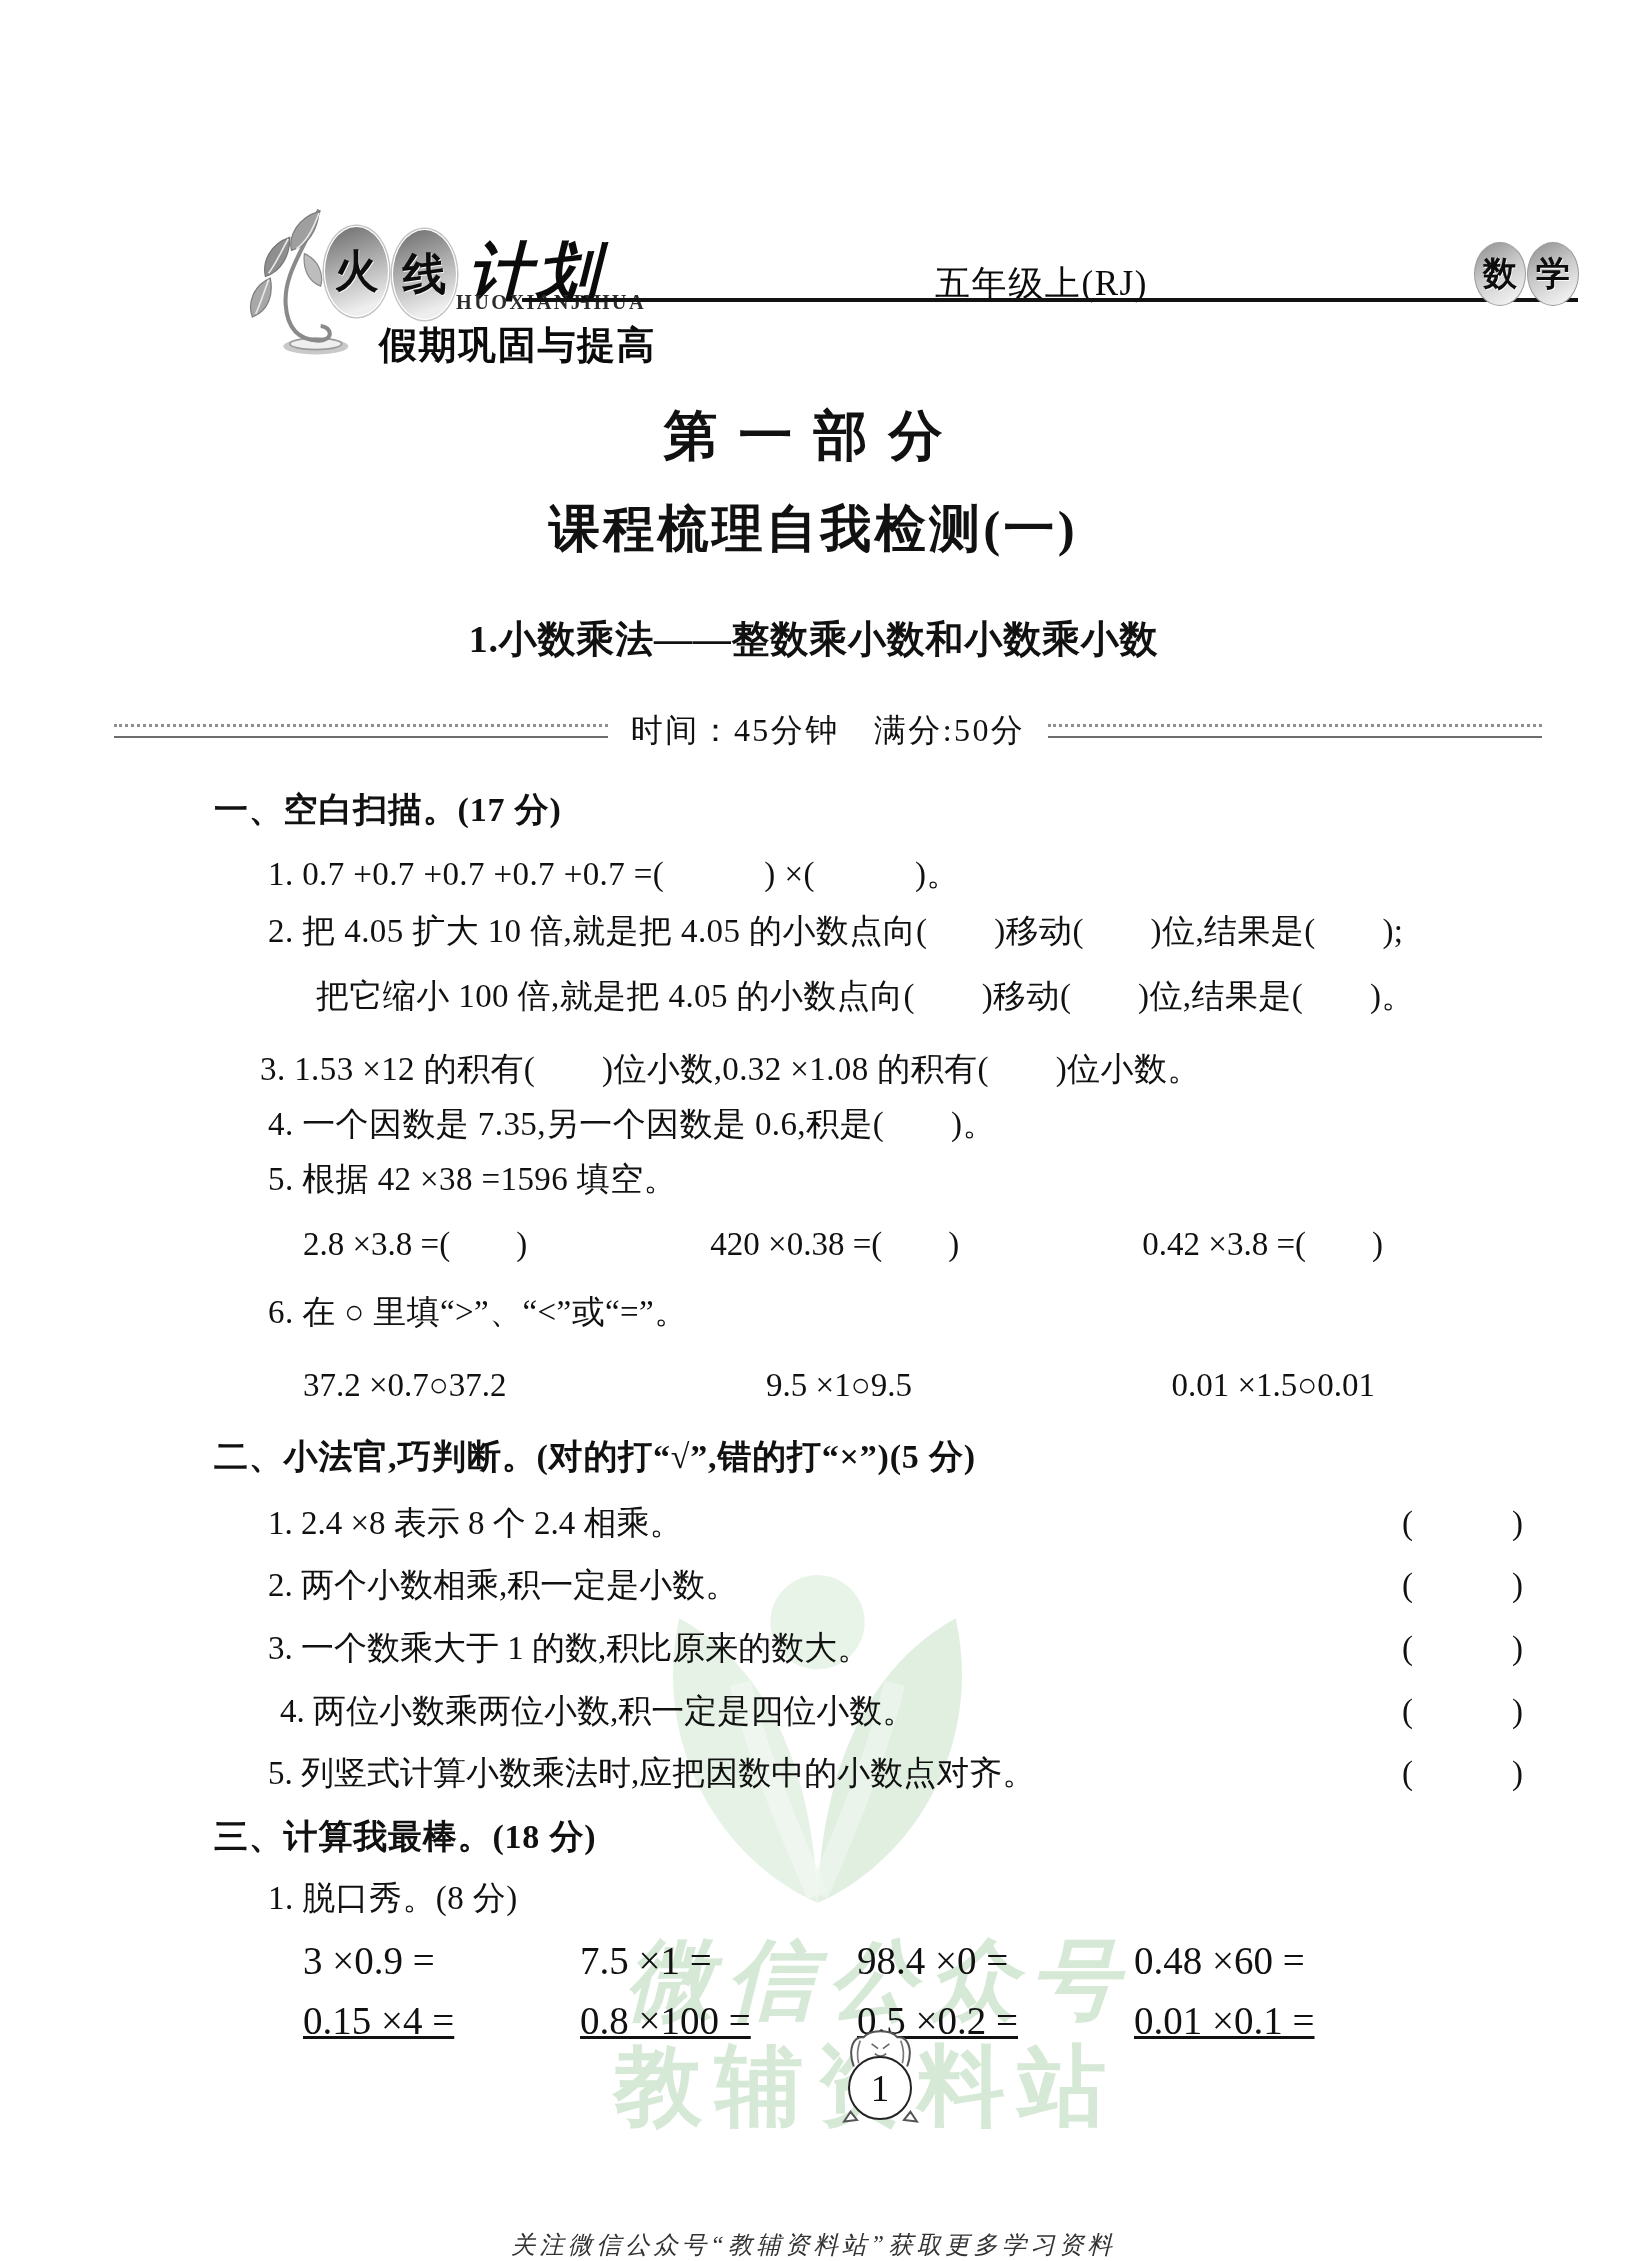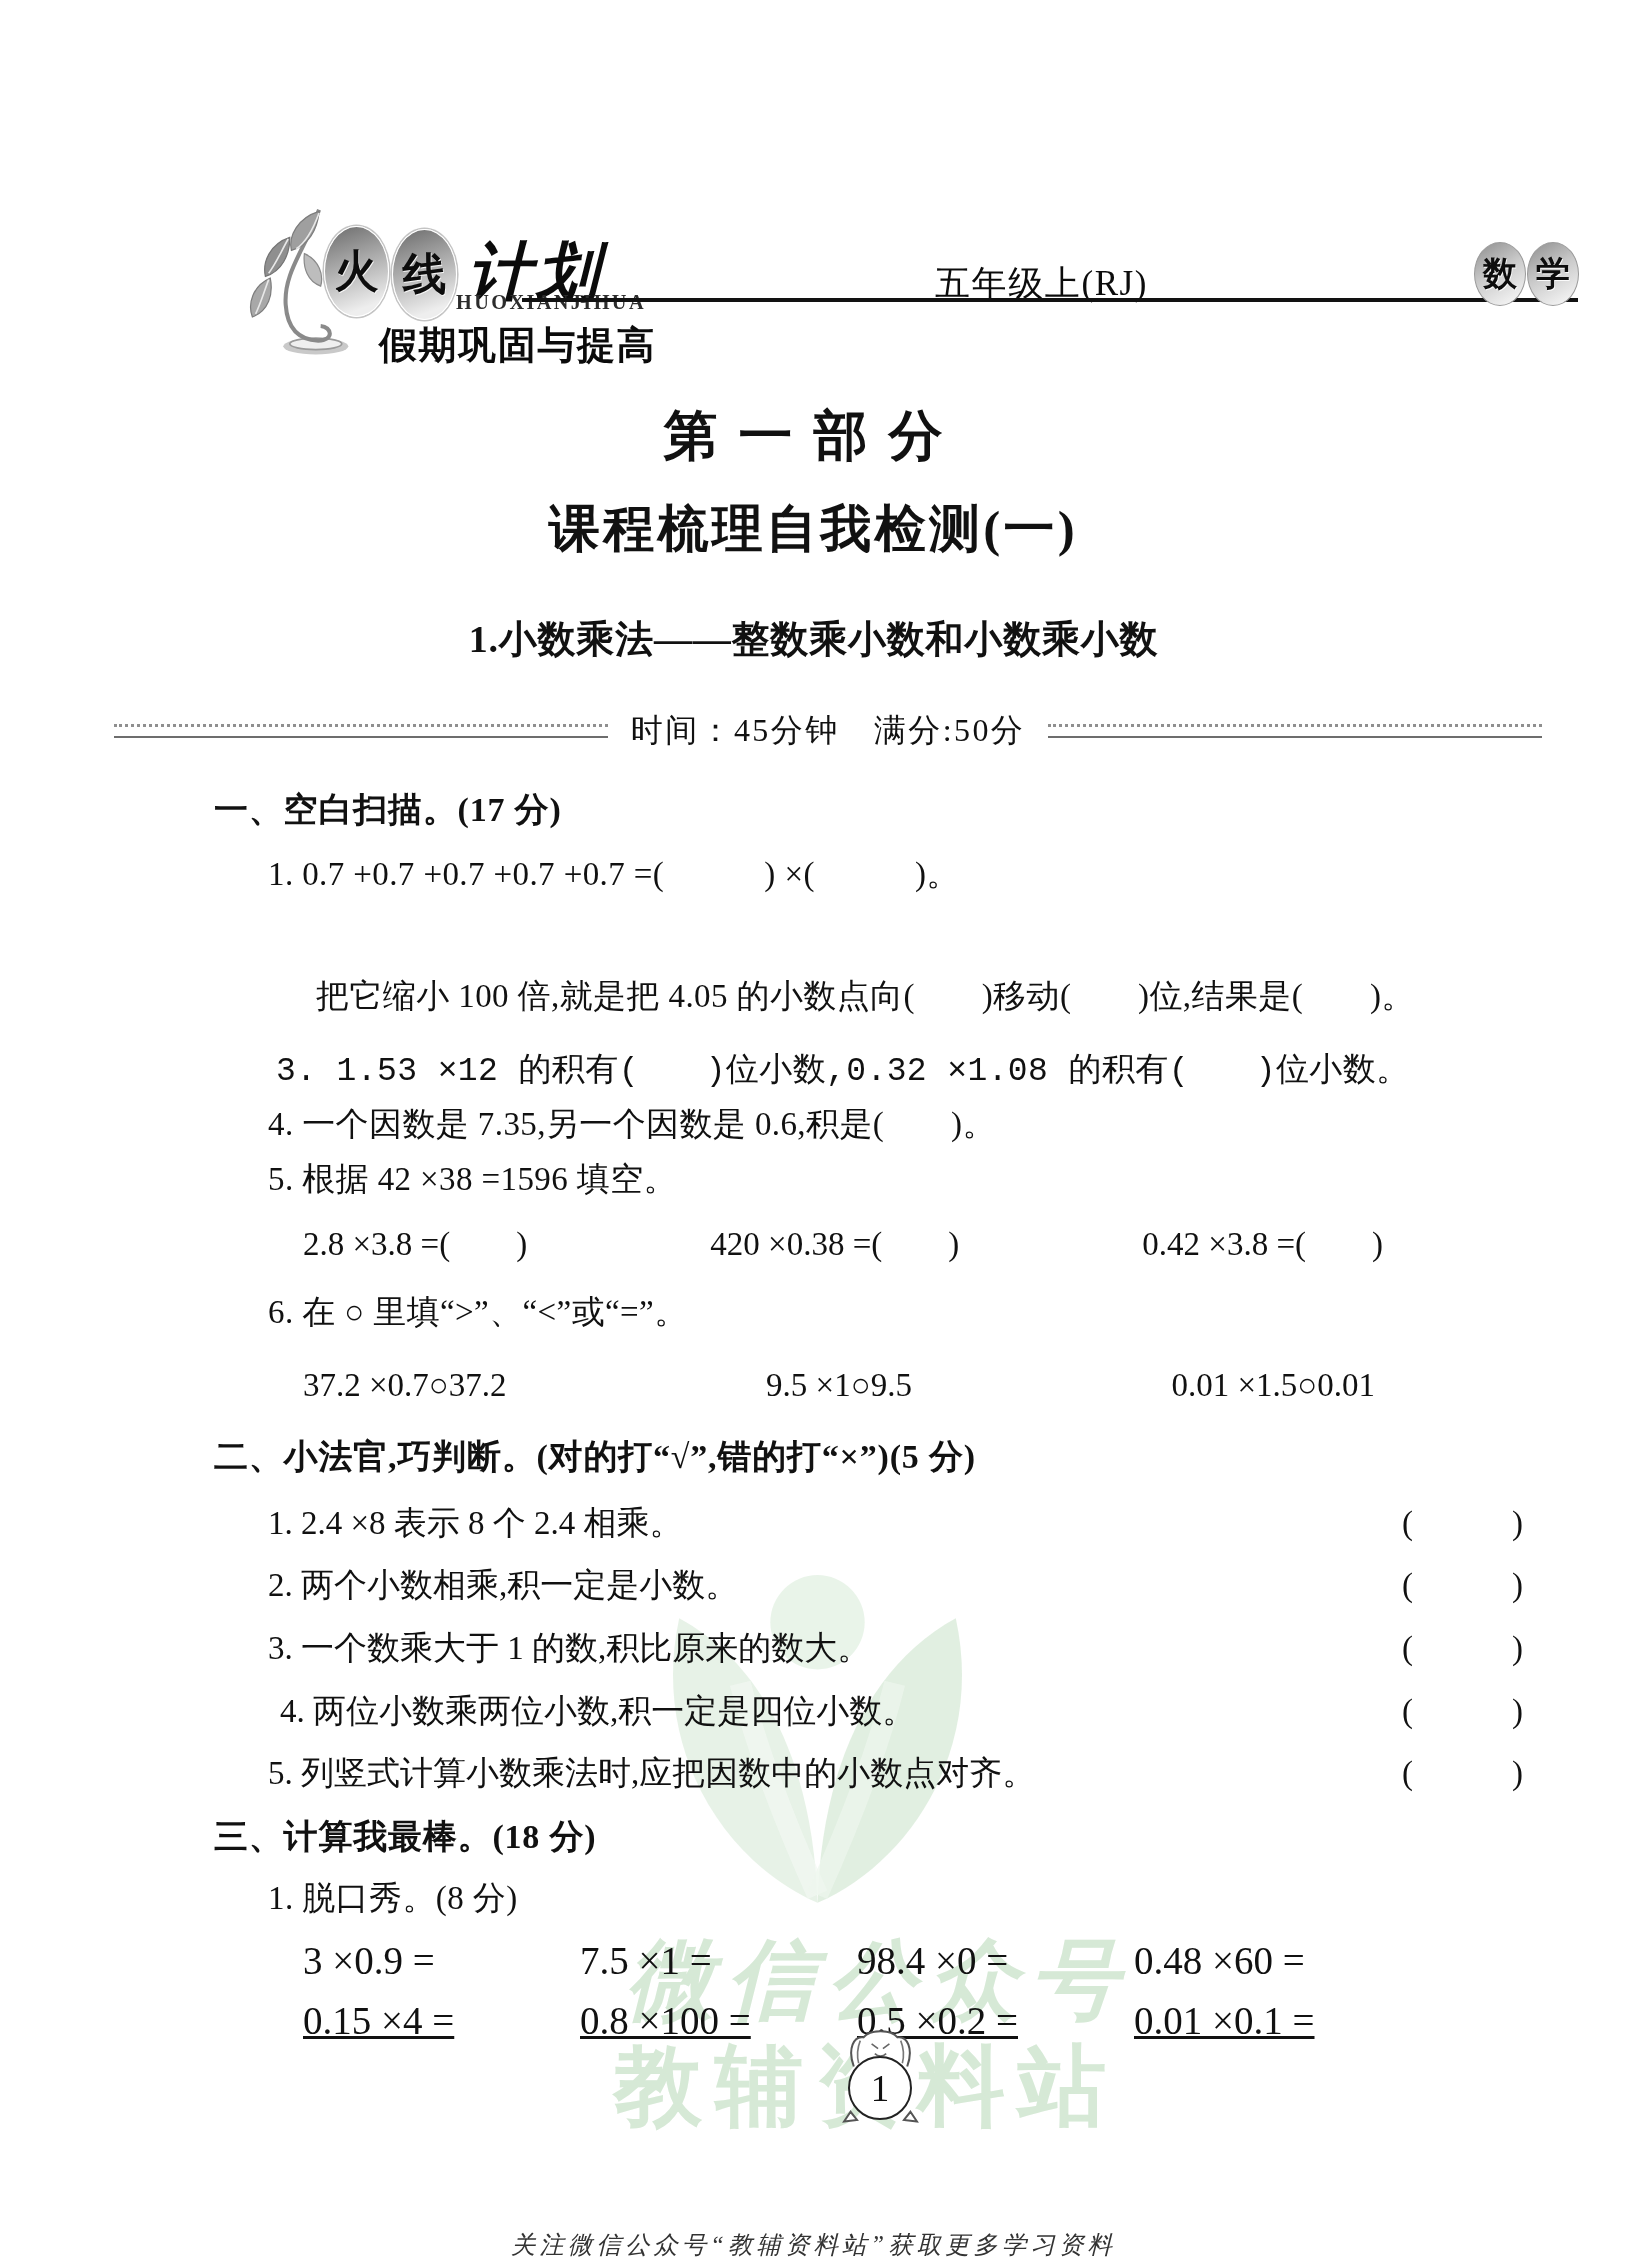--- a/index.html
+++ b/index.html
@@ -129,22 +129,23 @@
   <div class="t-center t-lesson" style="top:614px;">1.小数乘法——整数乘小数和小数乘小数</div>
 
   <div class="timebar" style="top:709px;">
     <div class="rule"></div>
     <div class="label">时间：45分钟　满分:50分</div>
     <div class="rule"></div>
   </div>
 
   <div class="abs hline" style="left:214px;top:787px;">一、空白扫描。(17 分)</div>
   <div class="abs qline" style="left:268px;top:852px;">1. 0.7 +0.7 +0.7 +0.7 +0.7 =(　　　) ×(　　　)。</div>
+  <div class="abs qline" style="left:268px;top:909px;">2. 把 4.05 扩大 10 倍,就是把 4.05 的小数点向(　　)移动(　　)位,结果是(　　);</div>
   <div class="abs qline" style="left:316px;top:974px;">把它缩小 100 倍,就是把 4.05 的小数点向(　　)移动(　　)位,结果是(　　)。</div>
-  <div class="abs qline" style="left:276px;top:1047px;font-family:Liberation Mono, monospace;">3. 1.53 ×12 的积有(　　)位小数,0.32 ×1.08 的积有(　　)位小数。</div>
+  <div class="abs qline" style="left:260px;top:1047px;">3. 1.53 ×12 的积有(　　)位小数,0.32 ×1.08 的积有(　　)位小数。</div>
   <div class="abs qline" style="left:268px;top:1102px;">4. 一个因数是 7.35,另一个因数是 0.6,积是(　　)。</div>
   <div class="abs qline" style="left:268px;top:1157px;">5. 根据 42 ×38 =1596 填空。</div>
 
   <div class="qrow" style="left:303px;right:244px;top:1222px;">
     <span>2.8 ×3.8 =(　　)</span>
     <span>420 ×0.38 =(　　)</span>
     <span>0.42 ×3.8 =(　　)</span>
   </div>
 
   <div class="abs qline" style="left:268px;top:1290px;">6. 在 ○ 里填“&gt;”、“&lt;”或“=”。</div>

